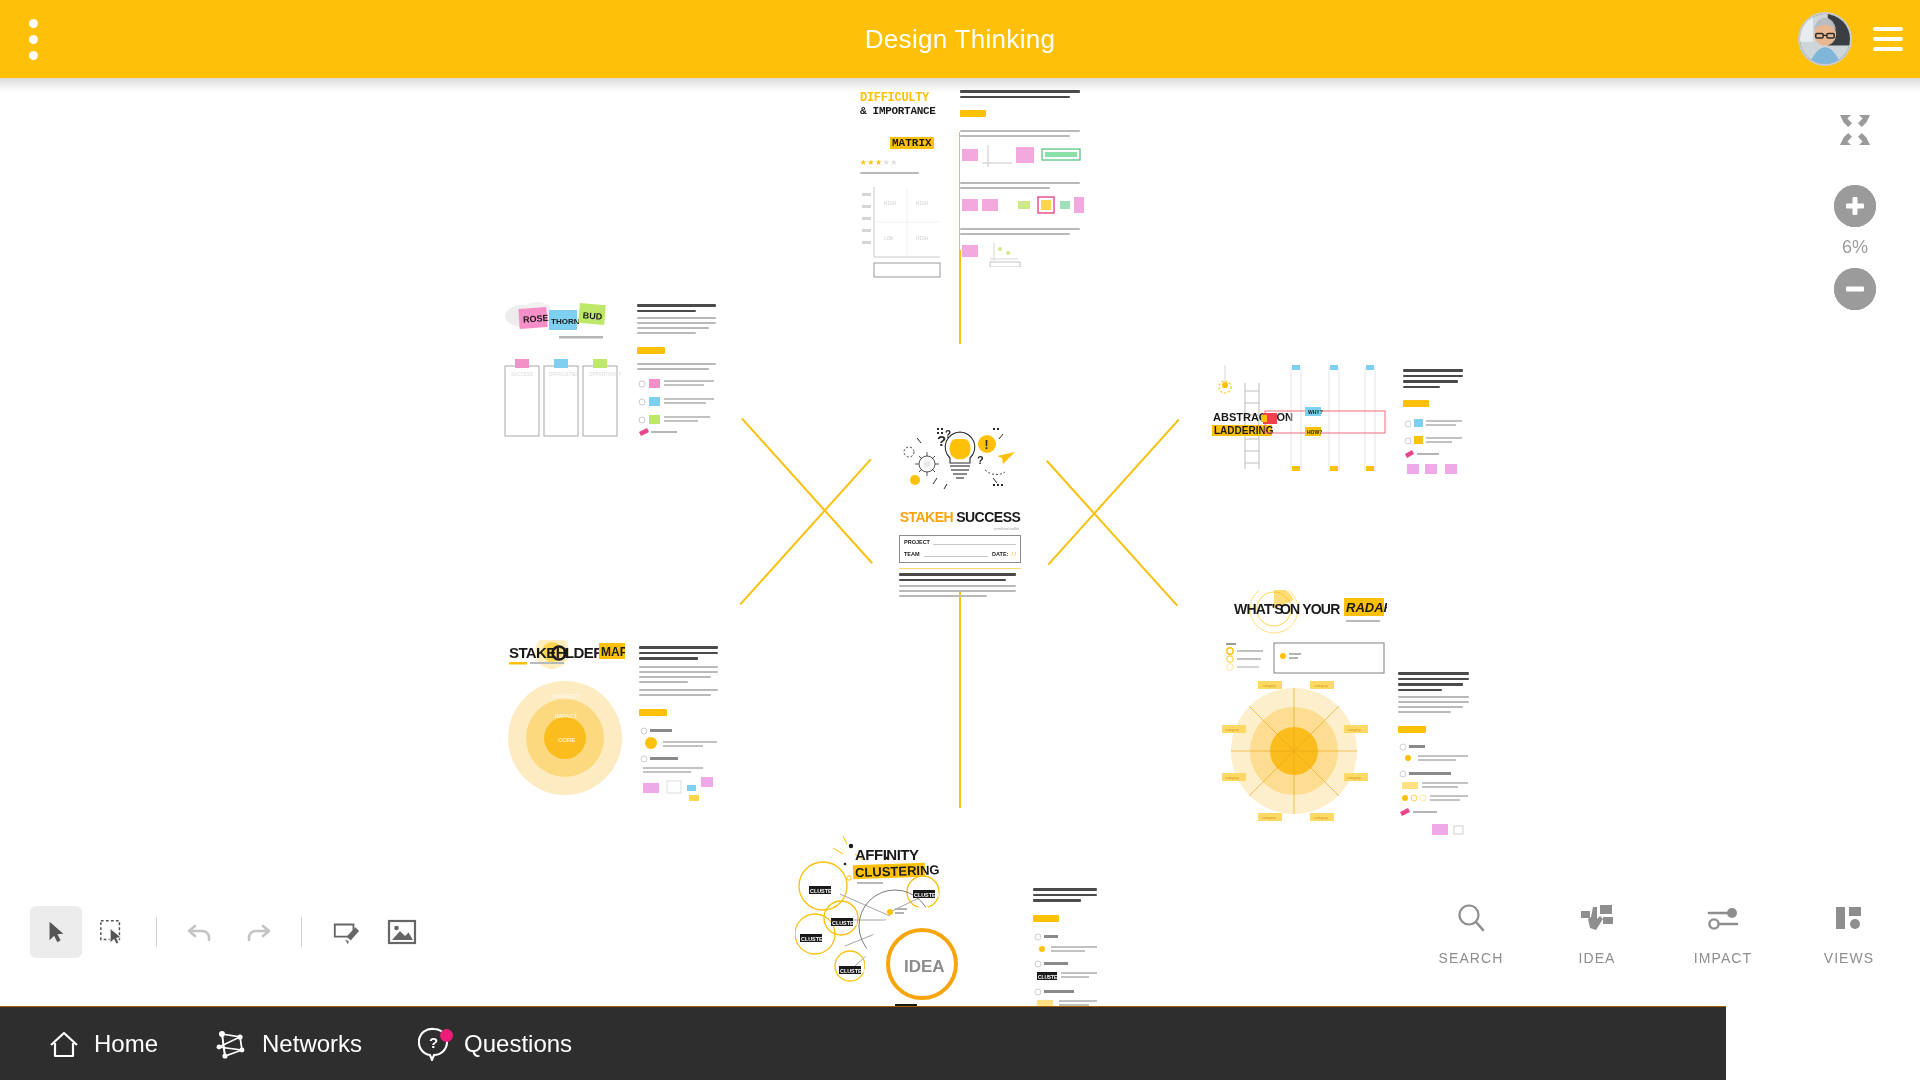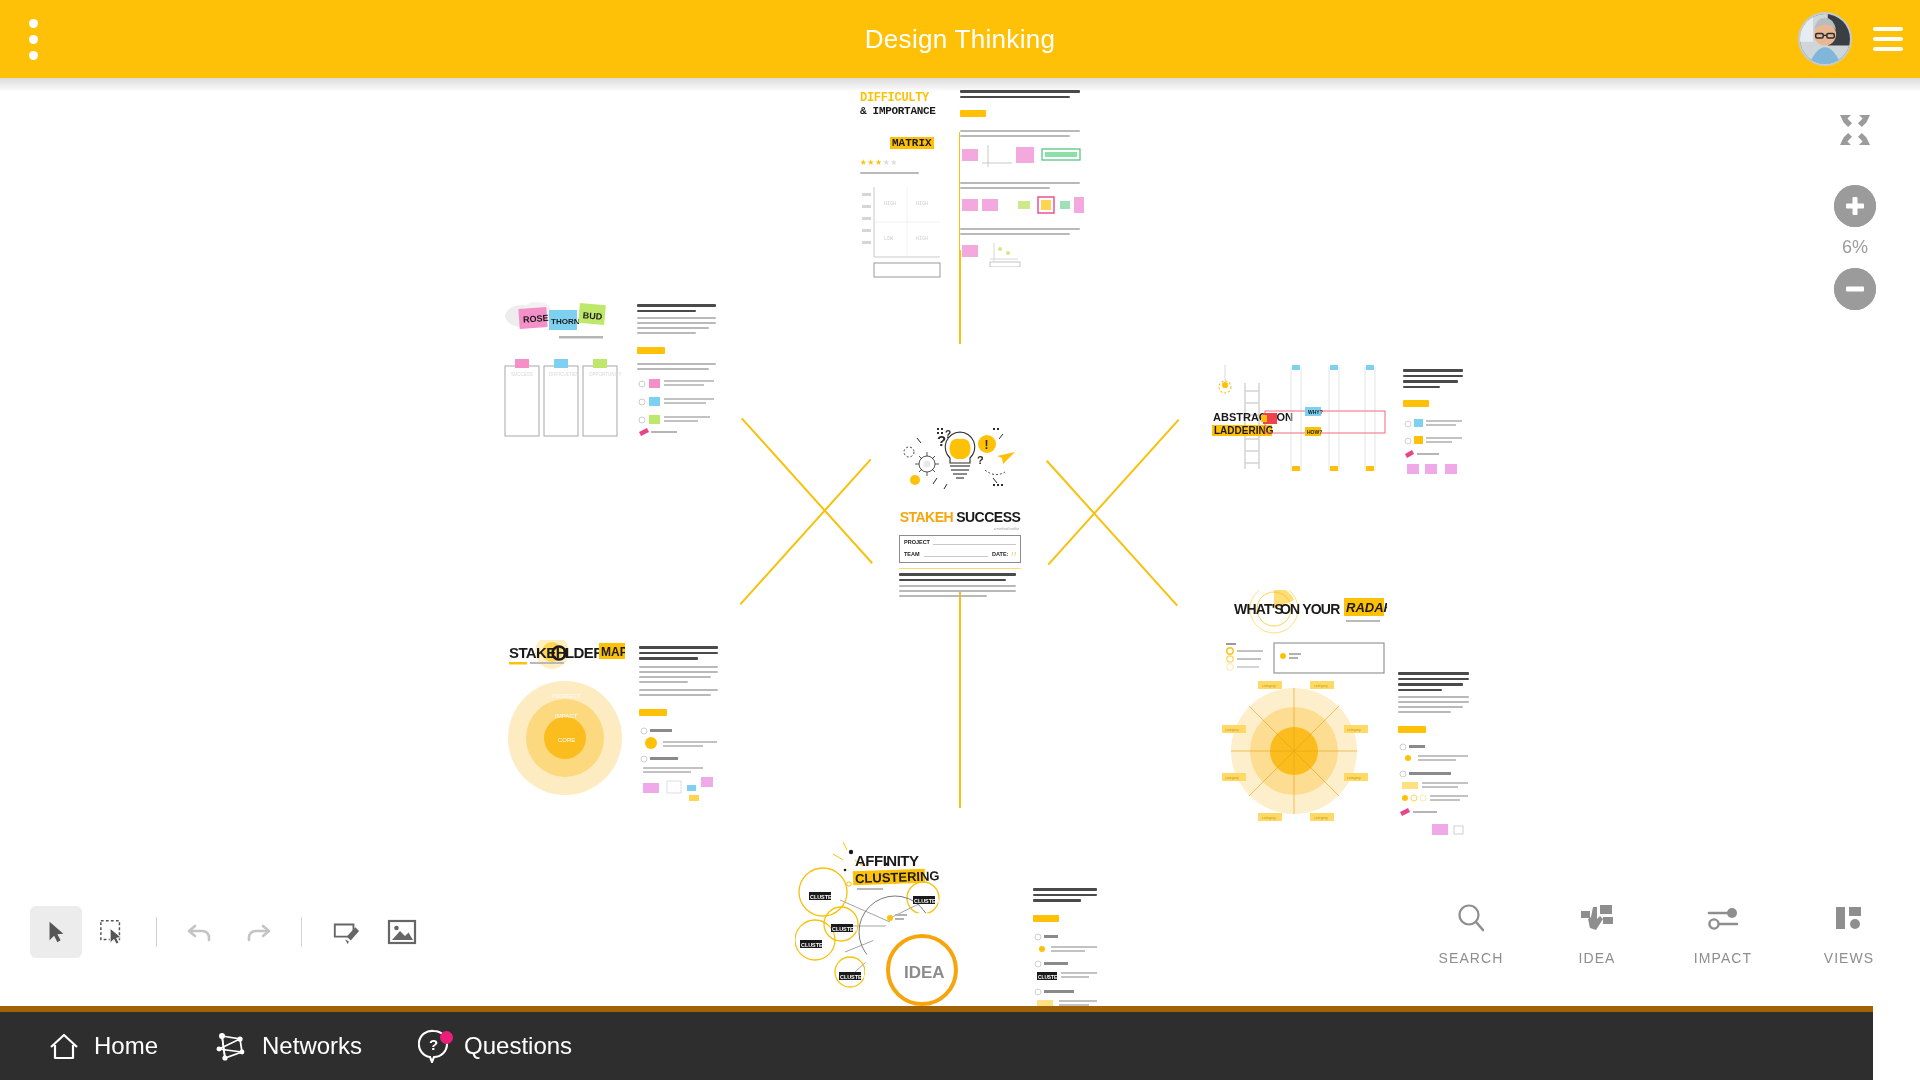--- a/index.html
+++ b/index.html
@@ -97,23 +97,23 @@
   #tool-right {
     position:absolute; right:26px; bottom:28px; height:80px;
     display:flex; align-items:flex-start; gap:36px; z-index:20;
   }
   .tool-group { width:90px; display:flex; flex-direction:column; align-items:center; cursor:pointer; }
   .tool-group .ticon { height:40px; display:flex; align-items:center; justify-content:center; }
   .tool-group .tlabel { margin-top:12px; font-size:14px; color:#8e8e8e; letter-spacing:1.1px; }
 
   
   #bottombar {
-    position:absolute; left:0; bottom:0; width:1873px; height:74px;
+    position:absolute; left:0; bottom:0; width:1726px; height:74px;
     background:#2e2e2e; display:flex; z-index:50;
-    border-top:6px solid #a16207;
+    border-top:1px solid #a16207;
   }
   .nav-item { display:flex; align-items:center; gap:14px; cursor:pointer; position:relative; }
   .nav-label { color:#fff; font-size:24px; font-weight:400; }
   #nav-left { display:flex; align-items:center; gap:56px; margin-left:48px; }
   #nav-right { position:absolute; right:30px; display:flex; align-items:center; gap:40px; }
   #access-code {
     width:248px; height:46px; background:#3c3c3c; border-radius:6px;
     display:flex; align-items:center; padding:0 16px; cursor:text;
   }
   #access-code input {
@@ -539,21 +539,21 @@
           <rect x="32" y="57" width="30" height="2" fill="#c2c2c2"></rect>
         <path d="M2 70 l8 -4 l2 4 l-8 4 z" fill="#E8468B"></path>
         <rect x="15" y="69" width="24" height="2" fill="#b5b5b5"></rect>
         <rect x="34" y="82" width="16" height="11" fill="#EFA8E8"></rect>
         <rect x="56" y="84" width="9" height="8" fill="none" stroke="#c4c4c4" stroke-width=".8"></rect>
       </svg>
     </div>
   </div>
 
   <div class="card" style="left:795px; top:752px; width:305px; height:222px;">
-    <div class="panel" style="left:0; top:10px; width:230px; height:220px;">
+    <div class="panel" style="left:0; top:4px; width:230px; height:220px;">
       <svg viewBox="0 0 230 220" width="230" height="220">
         <g fill="#1a1a1a">
           <circle cx="56" cy="12" r="2.2"></circle>
             <circle cx="92" cy="24" r="1.6"></circle>
             <circle cx="50" cy="30" r="1.3"></circle>
         </g>
         <g stroke="#FFC107" stroke-width="1" fill="none">
           <path d="M48 20 l-10 -6"></path>
             <path d="M52 10 l-4 -8"></path>
             <path d="M60 20 l8 6"></path>

